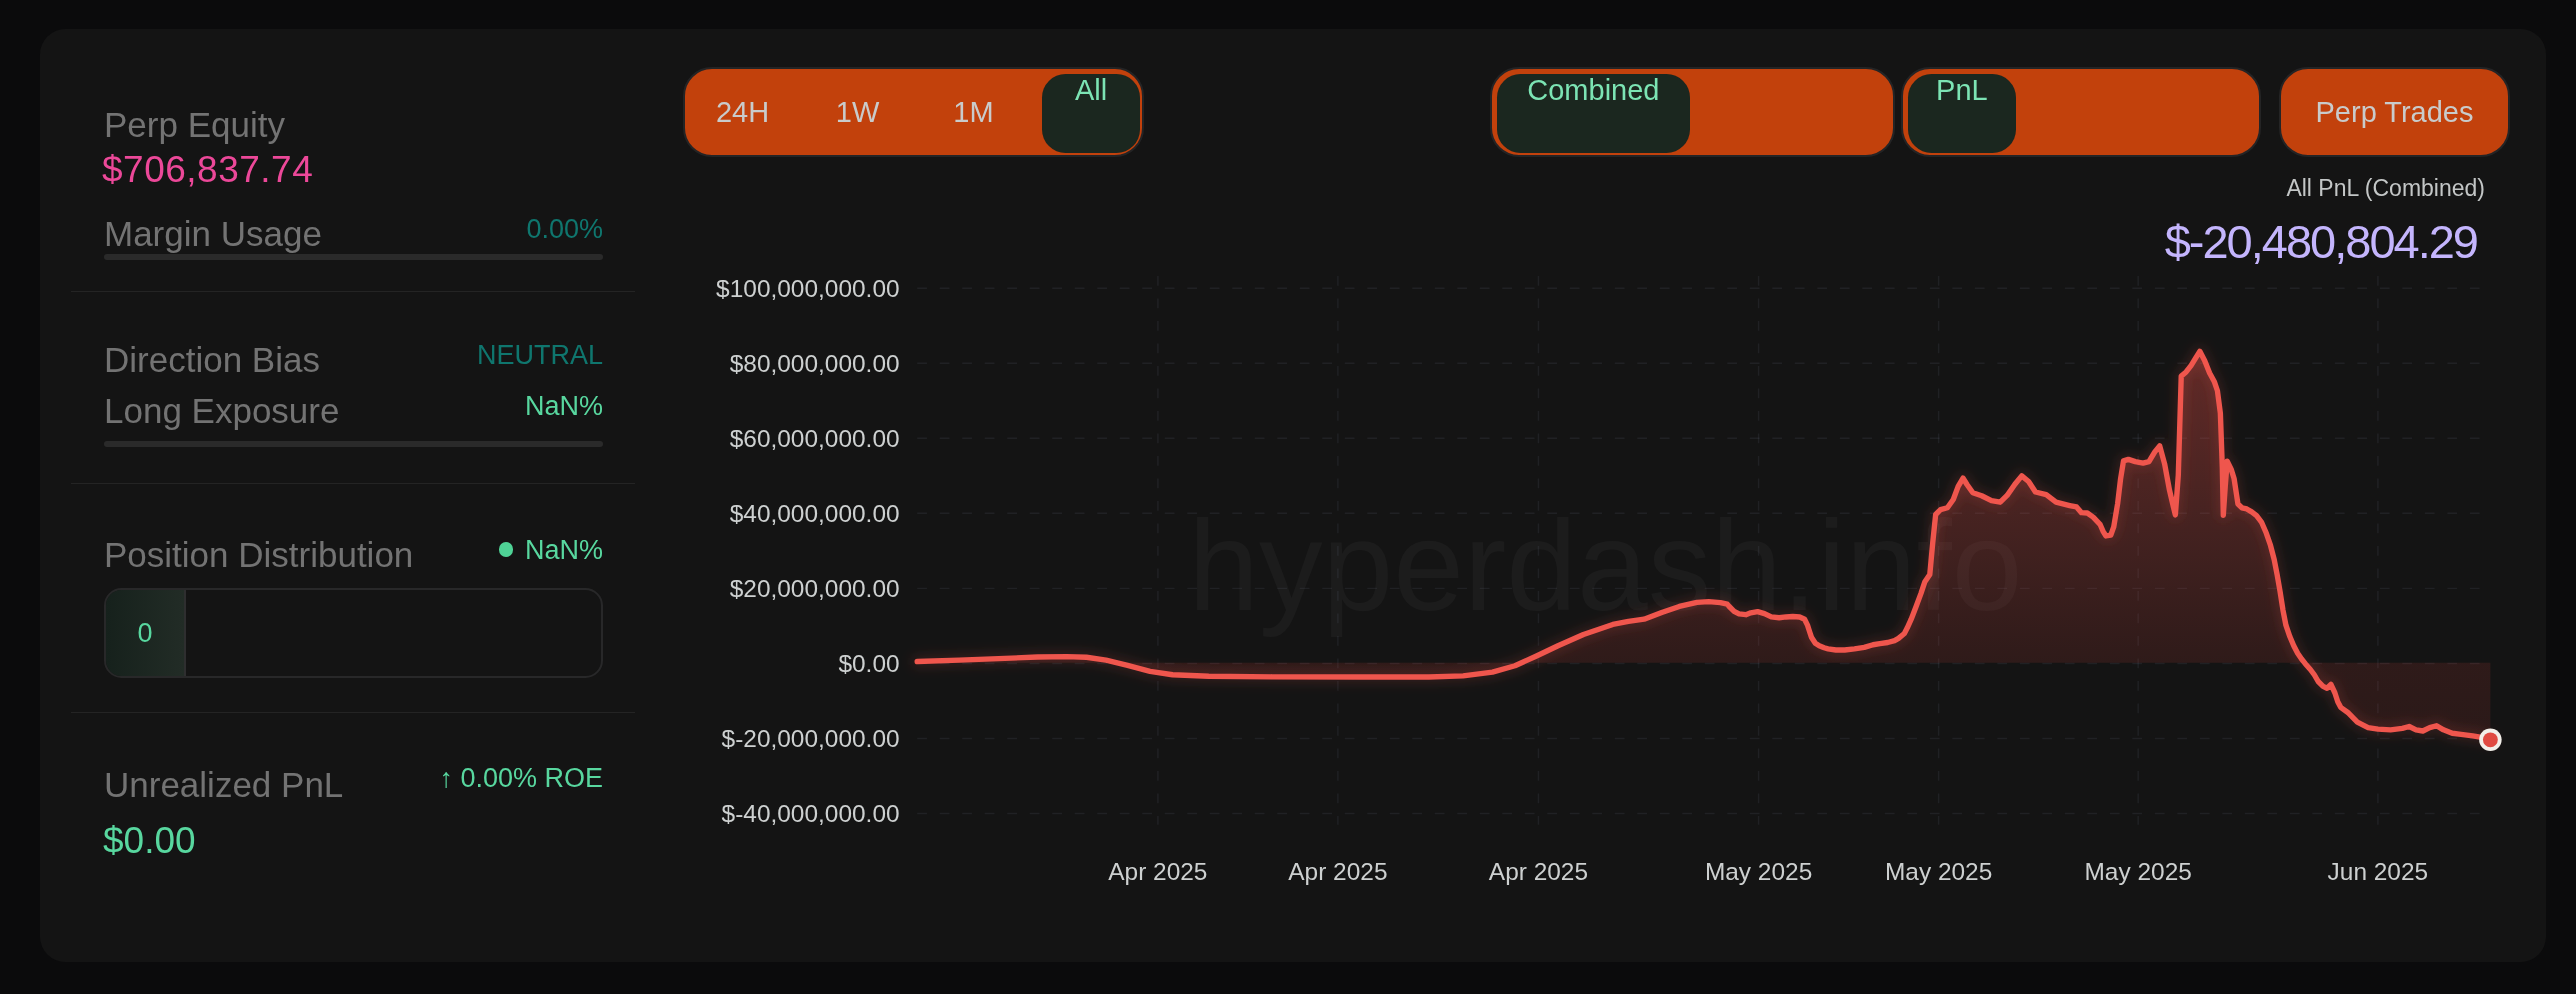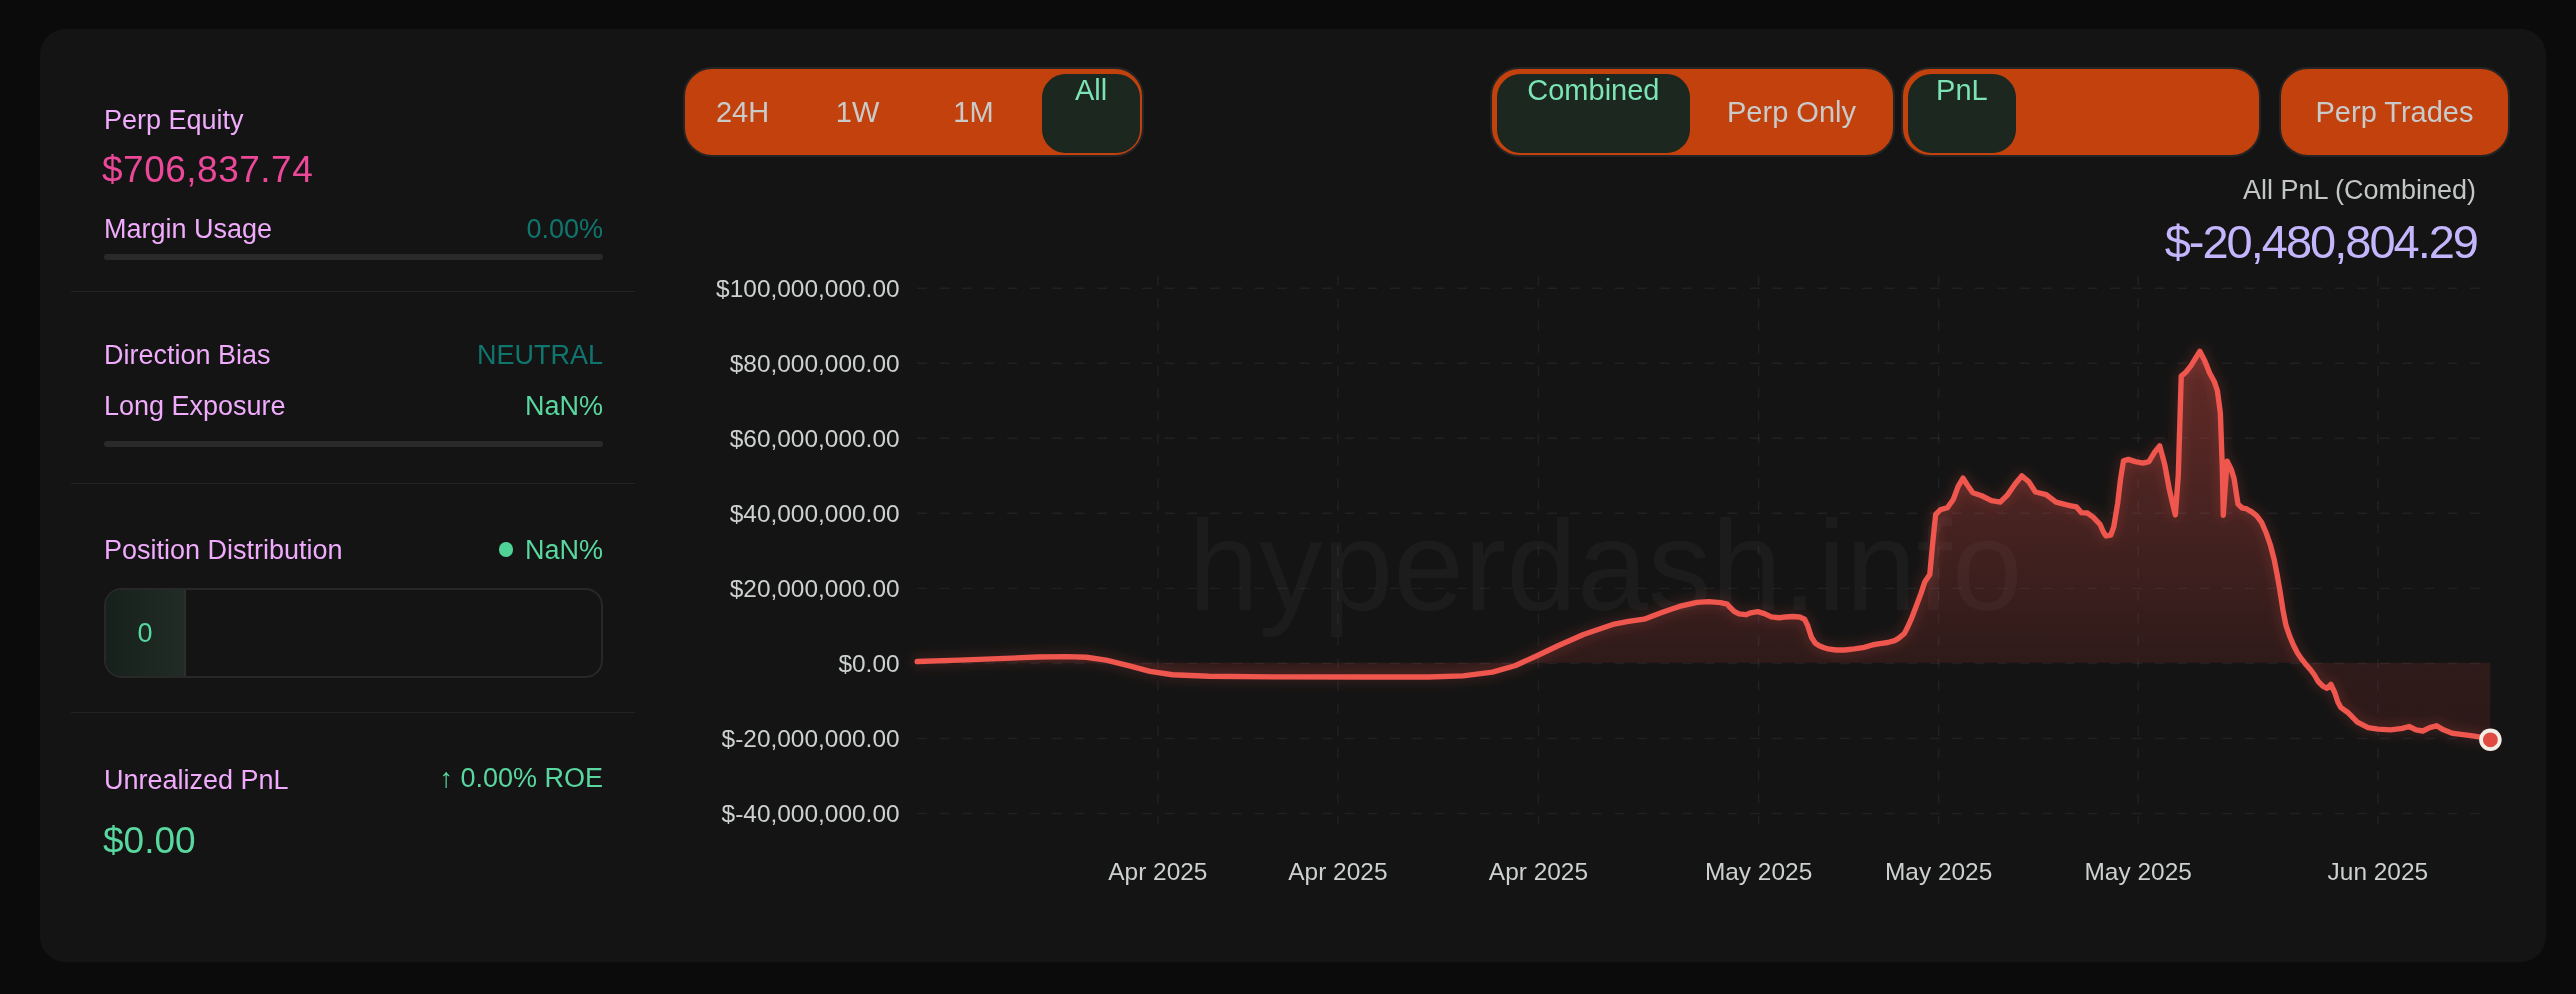--- a/index.html
+++ b/index.html
@@ -1,17 +1,17 @@
 <!DOCTYPE html>
 <html><head><meta charset="utf-8"><title>hyperdash</title><style>
 *{margin:0;padding:0;box-sizing:border-box}
 html,body{width:2576px;height:994px;background:#0b0b0c;font-family:"Liberation Sans",sans-serif;position:relative;overflow:hidden}
 .abs{position:absolute}
 .card{position:absolute;left:40px;top:29px;width:2506px;height:933px;background:#141414;border-radius:25.4px}
-.lab{font-size:27px;color:#f0abfc}
+.lab{font-size:35px;color:#737373}
 .val{font-size:27px;color:#0f766e}
 .grn{color:#58d79f}
 .bar{position:absolute;left:104px;width:499px;height:5.9px;border-radius:2.9px;background:#2a2a2a}
 .div{position:absolute;left:71px;width:564px;height:1px;background:rgba(255,255,255,0.07)}
 .pillgroup{position:absolute;top:67px;height:90px;border:2px solid #242425;border-radius:29px;background:#c2410c}
 .pill{position:absolute;top:4.9px;height:79px;border-radius:23.5px;background:#1b271f;display:flex;align-items:flex-start;justify-content:center}
 .ctl{font-size:29px;color:#c9cbcb}
 .mint{color:#7ce4b4}
 .cc{display:flex;align-items:center;justify-content:center;position:absolute;top:0;height:100%}
 </style></head><body>
@@ -97,25 +97,24 @@
   <div class="cc ctl" style="left:115px;width:115px">1W</div>
   <div class="cc ctl" style="left:231px;width:115px">1M</div>
   <div class="pill" style="left:357px;width:98px">
       <span class="ctl mint">All</span>
     </div>
 </div>
 <div class="pillgroup" style="left:1490px;width:405px">
   <div class="pill" style="left:4.9px;width:193px">
       <span class="ctl mint">Combined</span>
     </div>
-  <div class="cc ctl" style="left:198px;right:0">Perp Only</div>
 </div>
 <div class="pillgroup" style="left:1901px;width:360px">
   <div class="pill" style="left:4.9px;width:108px">
       <span class="ctl mint">PnL</span>
     </div>
 </div>
 <div class="pillgroup" style="left:2279px;width:231px">
     <div class="cc ctl" style="left:0;width:100%">Perp Trades</div>
   </div>
 
-<div class="abs" style="right:100px;top:175px;font-size:27px;color:#c3c6c6">All PnL (Combined)</div>
+<div class="abs" style="right:91px;top:175px;font-size:23px;color:#c3c6c6">All PnL (Combined)</div>
 <div class="abs" style="right:99px;top:214px;font-size:47px;color:#c4b5fd;letter-spacing:-2px">$-20,480,804.29</div>
 
 </body></html>

